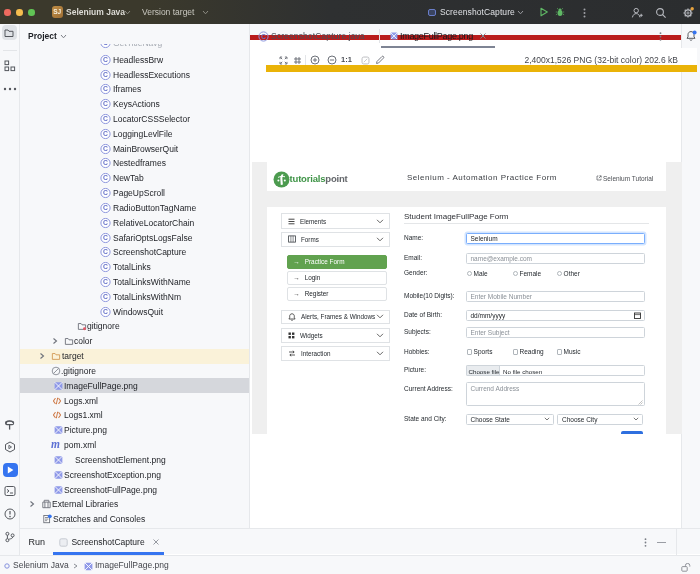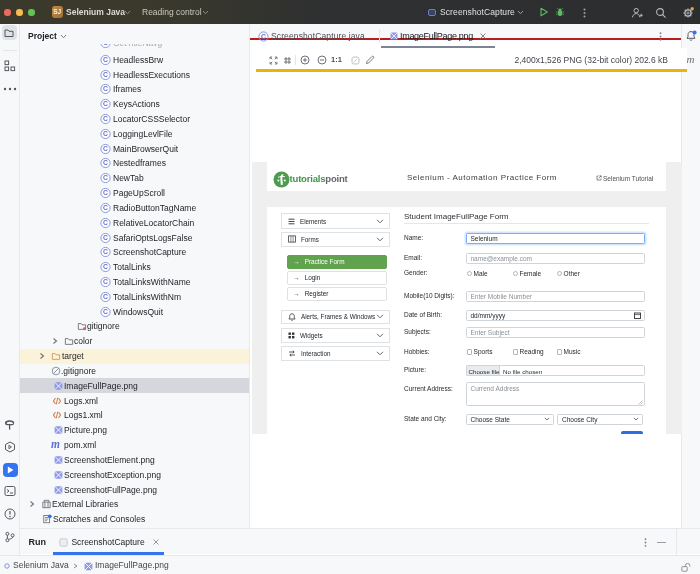--- a/index.html
+++ b/index.html
@@ -22,24 +22,24 @@
 .ptitle { position:absolute; left:8px; top:4px; height:16px; line-height:16px; font-size:8.5px; font-weight:bold; color:#1d1f24; }
 .tree { position:absolute; left:0; top:20px; width:230px; height:484px; overflow:hidden; }
 .trow { position:absolute; left:0; width:230px; height:14.8px; }
 .trow .rowbg { position:absolute; left:0; top:0; width:230px; height:14.8px; }
 .trow .ic { position:absolute; top:50%; transform:translateY(-50%); }
 span.ic { transform:none; }
 .trow .tl { position:absolute; top:50%; transform:translateY(-50%); font-size:8.5px; color:#1d1f24; white-space:nowrap; }
 
 
 .editor { position:absolute; left:250px; top:24px; width:431px; height:504px; background:#fff; }
-.tabbar { position:absolute; left:0; top:0; width:431px; height:16px; background:#f7f8fa; border-bottom:2px solid #b91c1c; font-size:9px; }
+.tabbar { position:absolute; left:0; top:0; width:431px; height:16px; background:#f7f8fa; border-bottom:5px solid #b91c1c; font-size:9px; }
 .tabtext { position:absolute; top:0; height:24px; line-height:24px; white-space:nowrap; }
 .underline { position:absolute; top:21.5px; height:2.4px; background:#7e8494; }
-.toolbar { position:absolute; left:6px; top:24px; width:431px; height:24px; background:#fff; border-bottom:3px solid #eab308; }
+.toolbar { position:absolute; left:16px; top:24px; width:431px; height:24px; background:#fff; border-bottom:7px solid #eab308; }
 .tbicon { position:absolute; top:4px; }
 .imginfo { position:absolute; right:19px; top:0; height:24px; line-height:24px; font-size:8.5px; color:#44464c; }
 
 
 .shot { position:absolute; left:2px; top:138px; width:430px; height:272px; background:#efefef; overflow:hidden; }
 
 
 .wp { position:absolute; left:0; top:0; width:430px; height:272px; }
 .fh { position:absolute; left:404px; top:212px; font-size:8px; font-weight:500; color:#2c2e33; }
 .flabel { position:absolute; left:404px; font-size:6.5px; color:#24292e; }
@@ -66,21 +66,21 @@
 
 <div class="titlebar">
   <div class="light" style="left:4px;background:#ee6a5f"></div>
   <div class="light" style="left:16px;background:#f5bd4f"></div>
   <div class="light" style="left:28px;background:#61c455"></div>
   <div style="position:absolute;left:51.5px;top:6px;width:11.5px;height:12px;border-radius:3px;background:linear-gradient(135deg,#c08d45,#9d6e34);color:#f7f0dc;font-size:6.5px;font-weight:bold;text-align:center;line-height:12px">SJ</div>
   <span class="tbtext" style="left:66px;color:#dddcd6;font-weight:600;font-size:8.5px">Selenium Java</span>
   <svg class="tbchev" style="left:124px" viewBox="0 0 7 5">
       <path d="M1 1 3.5 3.8 6 1" fill="none" stroke="#8d8c83" stroke-width="1"></path>
     </svg>
-  <span class="tbtext" style="left:142px;color:#c9c8c0;font-size:8.5px">Reading control</span>
+  <span class="tbtext" style="left:142px;color:#c9c8c0;font-size:8.5px">Version target</span>
   <svg class="tbchev" style="left:202px" viewBox="0 0 7 5">
       <path d="M1 1 3.5 3.8 6 1" fill="none" stroke="#8d8c83" stroke-width="1"></path>
     </svg>
   <div style="position:absolute;left:428px;top:8.5px;width:7.5px;height:7.5px;border-radius:2px;border:1px solid #6a7ec9;background:#3a4460"></div>
   <span class="tbtext" style="left:440px;color:#dfe1e5;font-size:8.5px;letter-spacing:0.1px">ScreenshotCapture</span>
   <svg class="tbchev" style="left:517px" viewBox="0 0 7 5">
       <path d="M1 1 3.5 3.8 6 1" fill="none" stroke="#9a9ba0" stroke-width="1"></path>
     </svg>
   <svg style="position:absolute;left:539px;top:7px" width="10" height="10" viewBox="0 0 10 10">
       <path d="M2 1.2 8.3 5 2 8.8z" fill="none" stroke="#5fb865" stroke-width="1.1" stroke-linejoin="round"></path>
@@ -372,21 +372,21 @@
       </div>
 <div class="trow" style="top:393.7px">
         <span class="ic" style="left:31px;top:50%;transform:translateY(-58%);color:#5d71d4;font-size:11.5px;font-weight:bold;font-style:italic;font-family:Liberation Serif">m</span>
         <span class="tl" style="left:44px;">pom.xml</span>
       </div>
 <div class="trow" style="top:408.5px">
         <svg class="ic" style="left:33.5px" width="9" height="9" viewBox="0 0 10 10">
           <rect x="0.7" y="0.7" width="8.6" height="8.6" rx="1.6" fill="#8f99e8"></rect>
           <path d="M0.9 0.9 9.1 9.1 M9.1 0.9 0.9 9.1" stroke="#fff" stroke-width="1"></path>
         </svg>
-        <span class="tl" style="left:44px;">ScreenshotElement.png</span>
+        <span class="tl" style="left:55px;">ScreenshotElement.png</span>
       </div>
 <div class="trow" style="top:423.4px">
         <svg class="ic" style="left:33.5px" width="9" height="9" viewBox="0 0 10 10">
           <rect x="0.7" y="0.7" width="8.6" height="8.6" rx="1.6" fill="#8f99e8"></rect>
           <path d="M0.9 0.9 9.1 9.1 M9.1 0.9 0.9 9.1" stroke="#fff" stroke-width="1"></path>
         </svg>
         <span class="tl" style="left:44px;">ScreenshotException.png</span>
       </div>
 <div class="trow" style="top:438.2px">
         <svg class="ic" style="left:33.5px" width="9" height="9" viewBox="0 0 10 10">
@@ -615,21 +615,21 @@
           <svg style="margin-left:auto;margin-right:3px" width="6" height="4" viewBox="0 0 6 4">
             <path d="M0.8 0.8 3 3 5.2 0.8" fill="none" stroke="#555" stroke-width="0.8"></path>
           </svg>
         </div>
 <div style="position:absolute;left:621px;top:430.6px;width:22px;height:3.4px;background:#2e6fdf;border-radius:2px 2px 0 0"></div>
     </div>
   </div>
 </div>
 
 <div class="runbar">
-  <span class="abs" style="left:8.6px;top:0;height:26px;line-height:26px;font-size:9px;font-weight:bold;color:#1c1e22">Run</span>
+  <span class="abs" style="left:8.6px;top:0;height:26px;line-height:26px;font-size:9px;font-weight:normal;color:#1c1e22">Run</span>
   <svg class="abs" style="left:39.4px;top:8.5px" width="9" height="9" viewBox="0 0 9 9">
       <rect x="0.8" y="0.8" width="7.4" height="7.4" rx="1.5" fill="#eceef2" stroke="#c2c6ce" stroke-width="0.9"></rect>
     </svg>
   <span class="abs" style="left:51.4px;top:0;height:26px;line-height:26px;font-size:8.5px;color:#1c1e22">ScreenshotCapture</span>
   <svg class="abs" style="left:132px;top:9px" width="8" height="8" viewBox="0 0 8 8">
       <path d="M1.5 1.5 6.5 6.5 M6.5 1.5 1.5 6.5" stroke="#8a8e96" stroke-width="0.9"></path>
     </svg>
   <div class="abs" style="left:32.6px;top:23.3px;width:111.4px;height:2.4px;background:#3574f0"></div>
   <svg class="abs" style="left:624px;top:9px" width="3" height="9" viewBox="0 0 3 9">
       <circle cx="1.5" cy="1.2" r="0.9" fill="#7a7e86"></circle>

